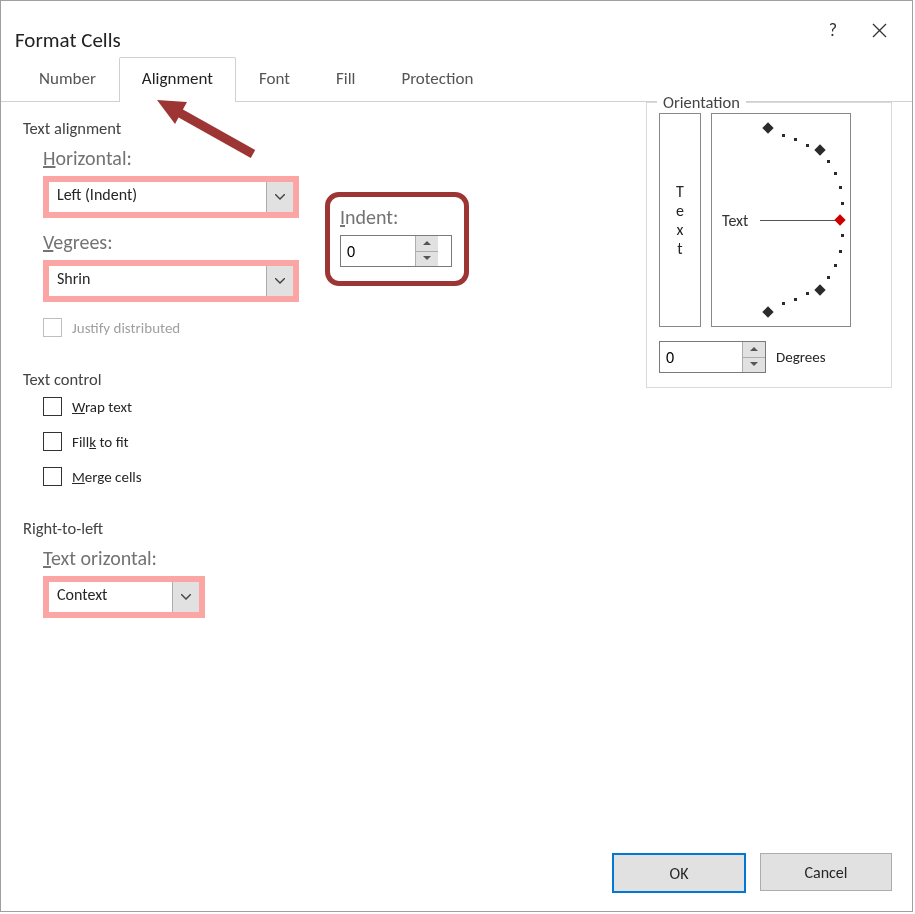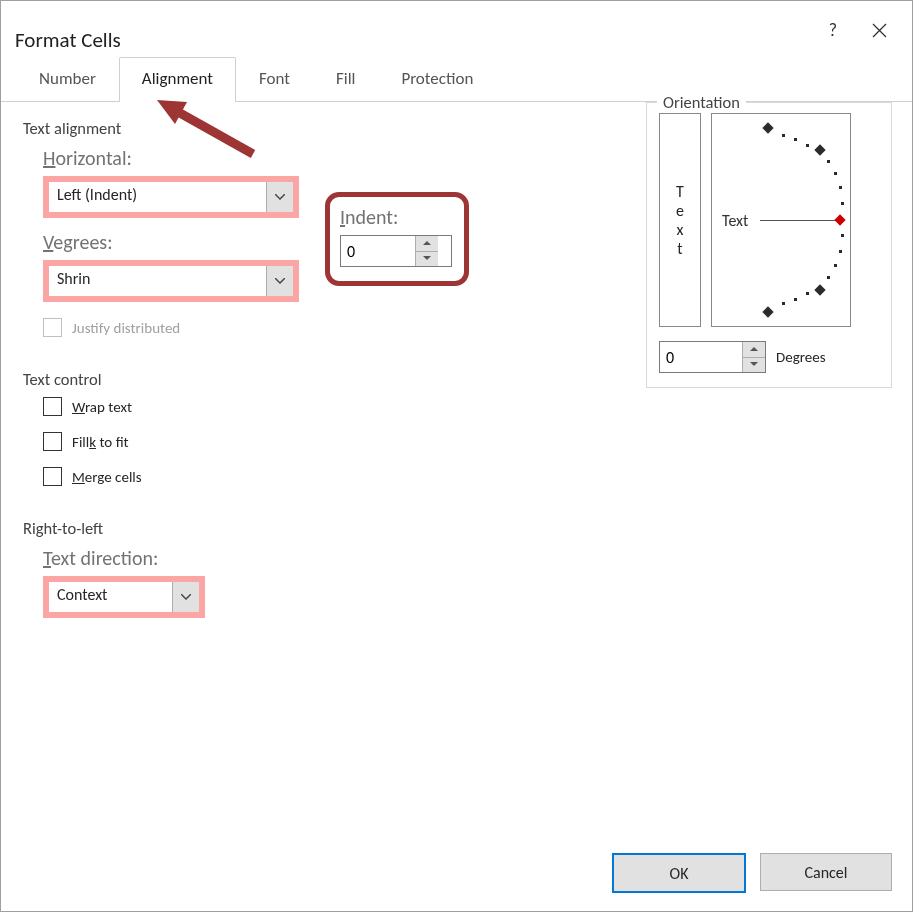--- a/index.html
+++ b/index.html
@@ -147,21 +147,21 @@
           <div class="box"></div>
           <span><span class="ul">M</span><span>erge cells</span></span>
         </div>
       </div>
     </div>
 
     <div class="group">
       <div class="grule" style="left:110px"></div>
       <span class="glabel">Right-to-left</span>
       <div class="inner">
-        <div class="flab"><span class="ul">T</span><span>ext direction:</span></div>
+        <div class="flab"><span class="ul">T</span><span>ext orizontal:</span></div>
         <div class="combo" style="width:150px">
           <div class="ctext">Context</div>
           <div class="cbtn">
               <svg width="10" height="6">
                 <path d="M0 0 L5 5 L10 0" stroke="#444" stroke-width="1.4" fill="none"></path>
               </svg>
             </div>
         </div>
       </div>
     </div>

